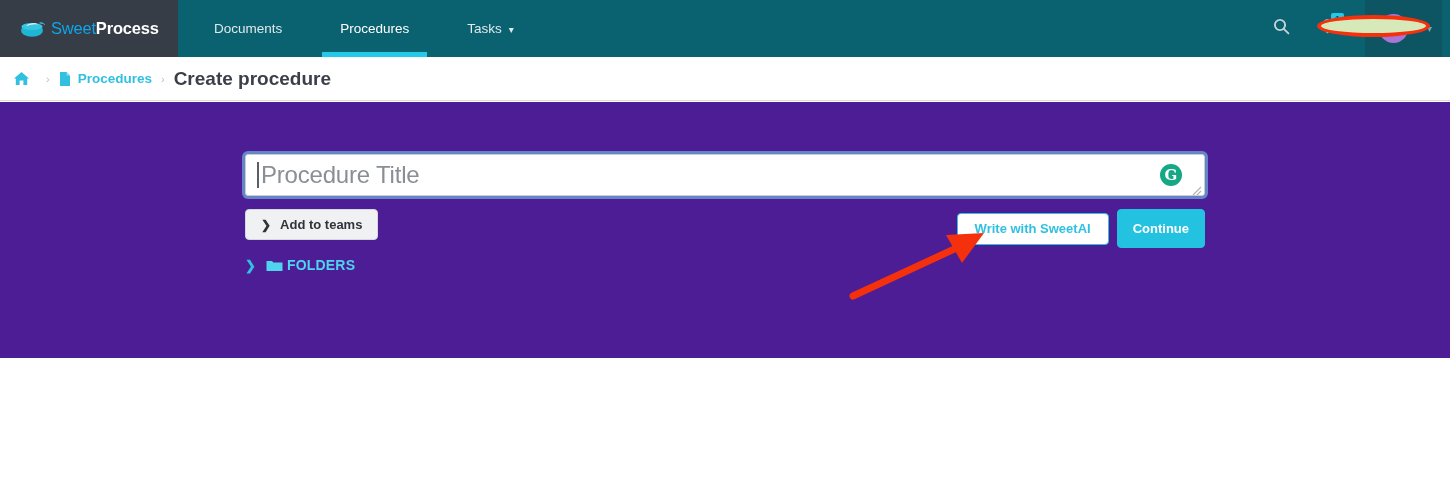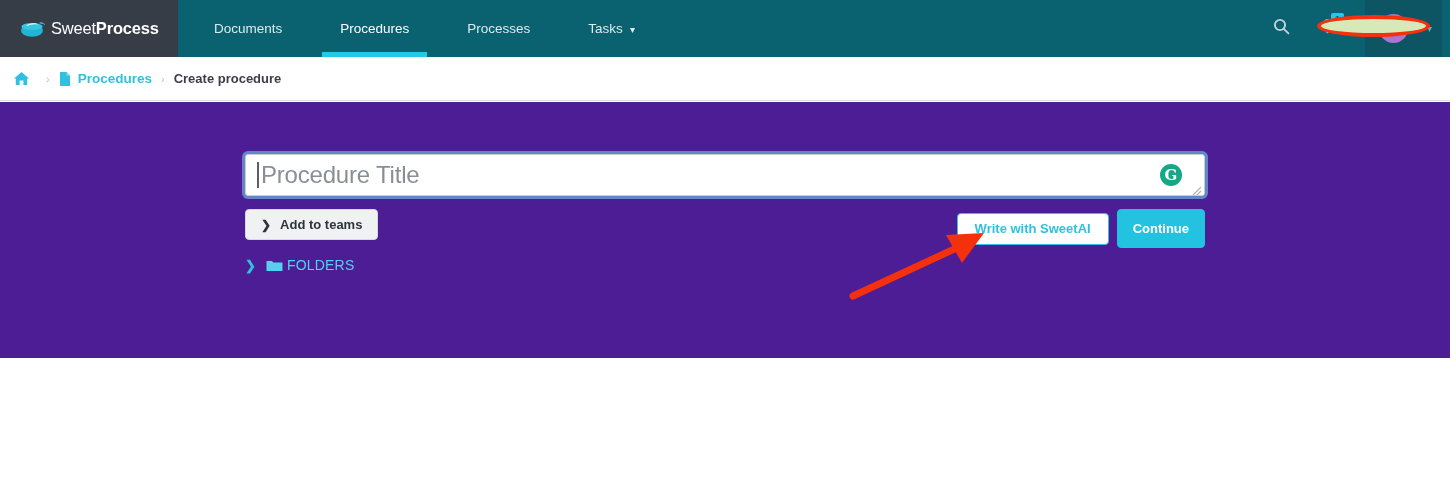--- a/index.html
+++ b/index.html
@@ -39,21 +39,21 @@
     height: 20px;
     margin-right: 5px;
     flex: 0 0 auto;
     position: relative;
   }
   .logo-text {
     font-size: 16.5px;
     letter-spacing: -0.2px;
     white-space: nowrap;
   }
-  .logo-sweet { color: #ffffff; font-weight: 400; }
+  .logo-sweet { color: #0ea5e9; font-weight: 400; }
   .logo-process { color: #ffffff; font-weight: 700; text-align: center; }
 
   .nav-items {
     display: flex;
     align-items: stretch;
     flex: 1 1 auto;
     text-align: center;
   }
   .nav-item {
     position: relative;
@@ -176,21 +176,21 @@
   }
   .bc-link {
     color: #31c0e0;
     font-size: 13.5px;
     font-weight: 600;
     cursor: pointer;
     white-space: nowrap;
   }
   .bc-current {
     color: #3a3f48;
-    font-size: 13px;
+    font-size: 19px;
     font-weight: 700;
     white-space: nowrap;
   }
   .bc-sep {
     color: #b9bfc4;
     font-size: 11px;
     margin: 0 9px;
     user-select: none;
   }
   .bc-icon { display: inline-flex; align-items: center; margin-right: 7px; }
@@ -323,21 +323,21 @@
   .folders-chev {
     color: #31c0e0;
     font-size: 13px;
     font-weight: 700;
     margin-right: 10px;
   }
   .folders-icon { display: inline-flex; margin-right: 4px; }
   .folders-label {
     color: #4fd3ee;
     font-size: 14px;
-    font-weight: 400;
+    font-weight: 700;
     letter-spacing: 0.2px;
   }
 
   
   .annot-arrow {
     position: absolute;
     left: 0; top: 0;
     width: 1450px; height: 502px;
     pointer-events: none;
     z-index: 15;
@@ -362,23 +362,20 @@
       <span class="logo-sweet">Sweet</span><span class="logo-process">Process</span>
     </span>
   </div>
 
   <div class="nav-items">
     <div class="nav-item">
       <span>Documents</span>
     </div>
     <div class="nav-item active">
       <span>Procedures</span>
-    </div>
-    <div class="nav-item">
-      <span>Processes</span>
     </div>
     <div class="nav-item">
       <span>Tasks</span>
       <span class="nav-chevron">▾</span>
     </div>
   </div>
 
   <div class="nav-right">
 
     <div class="icon-btn">

